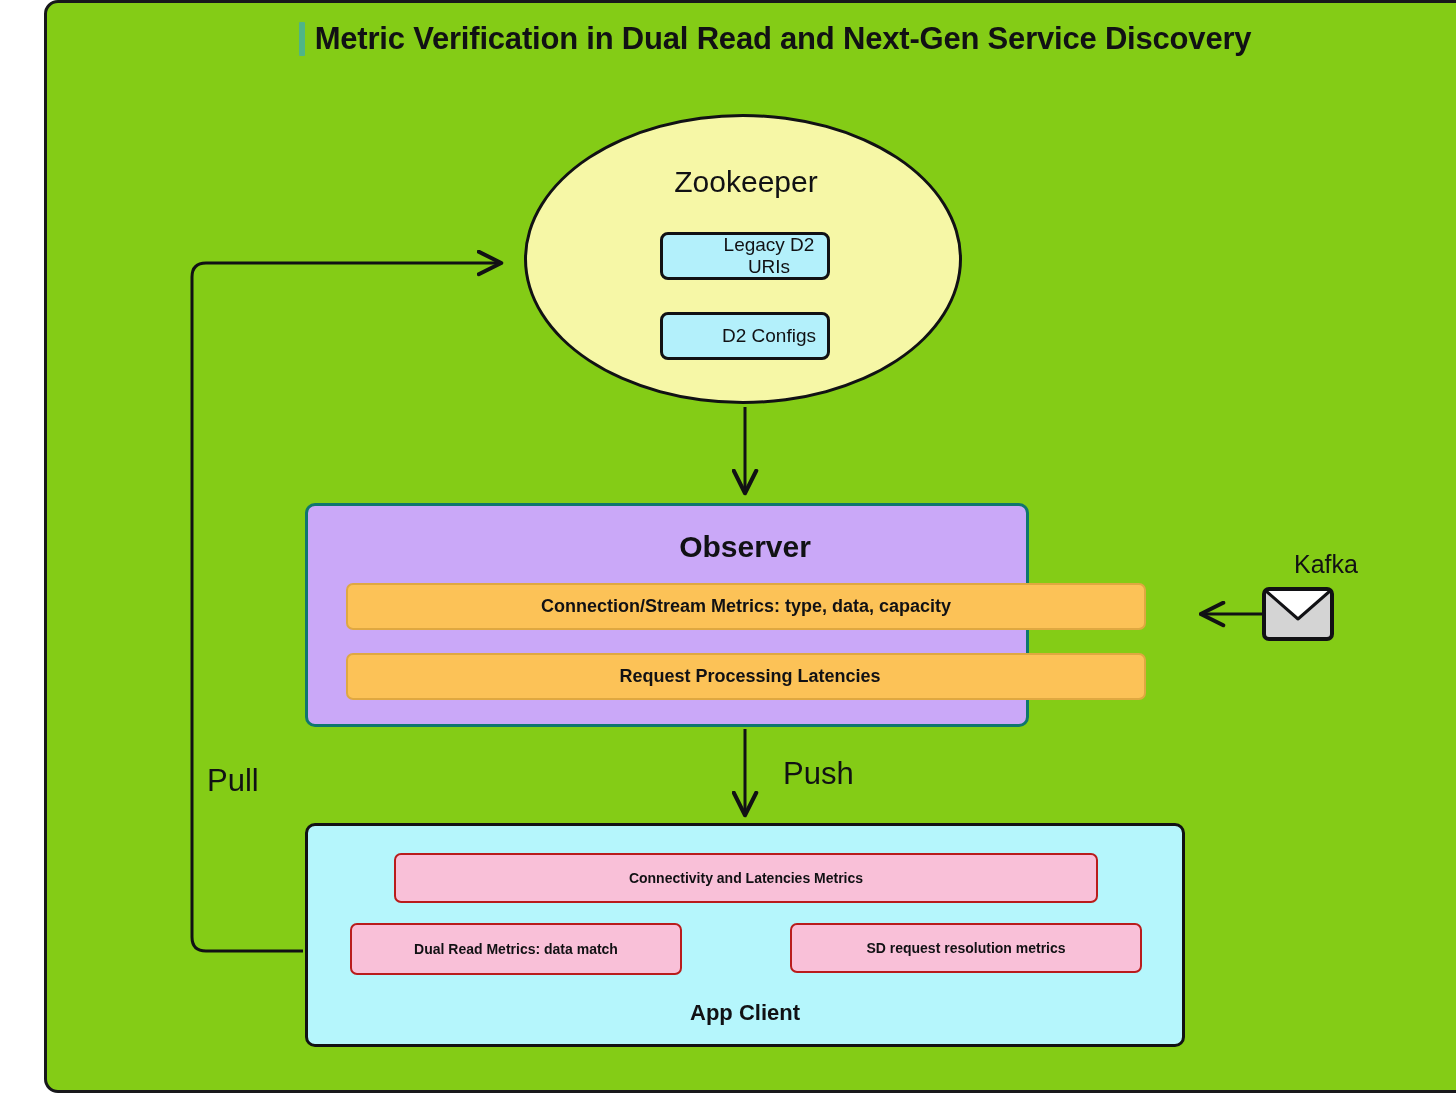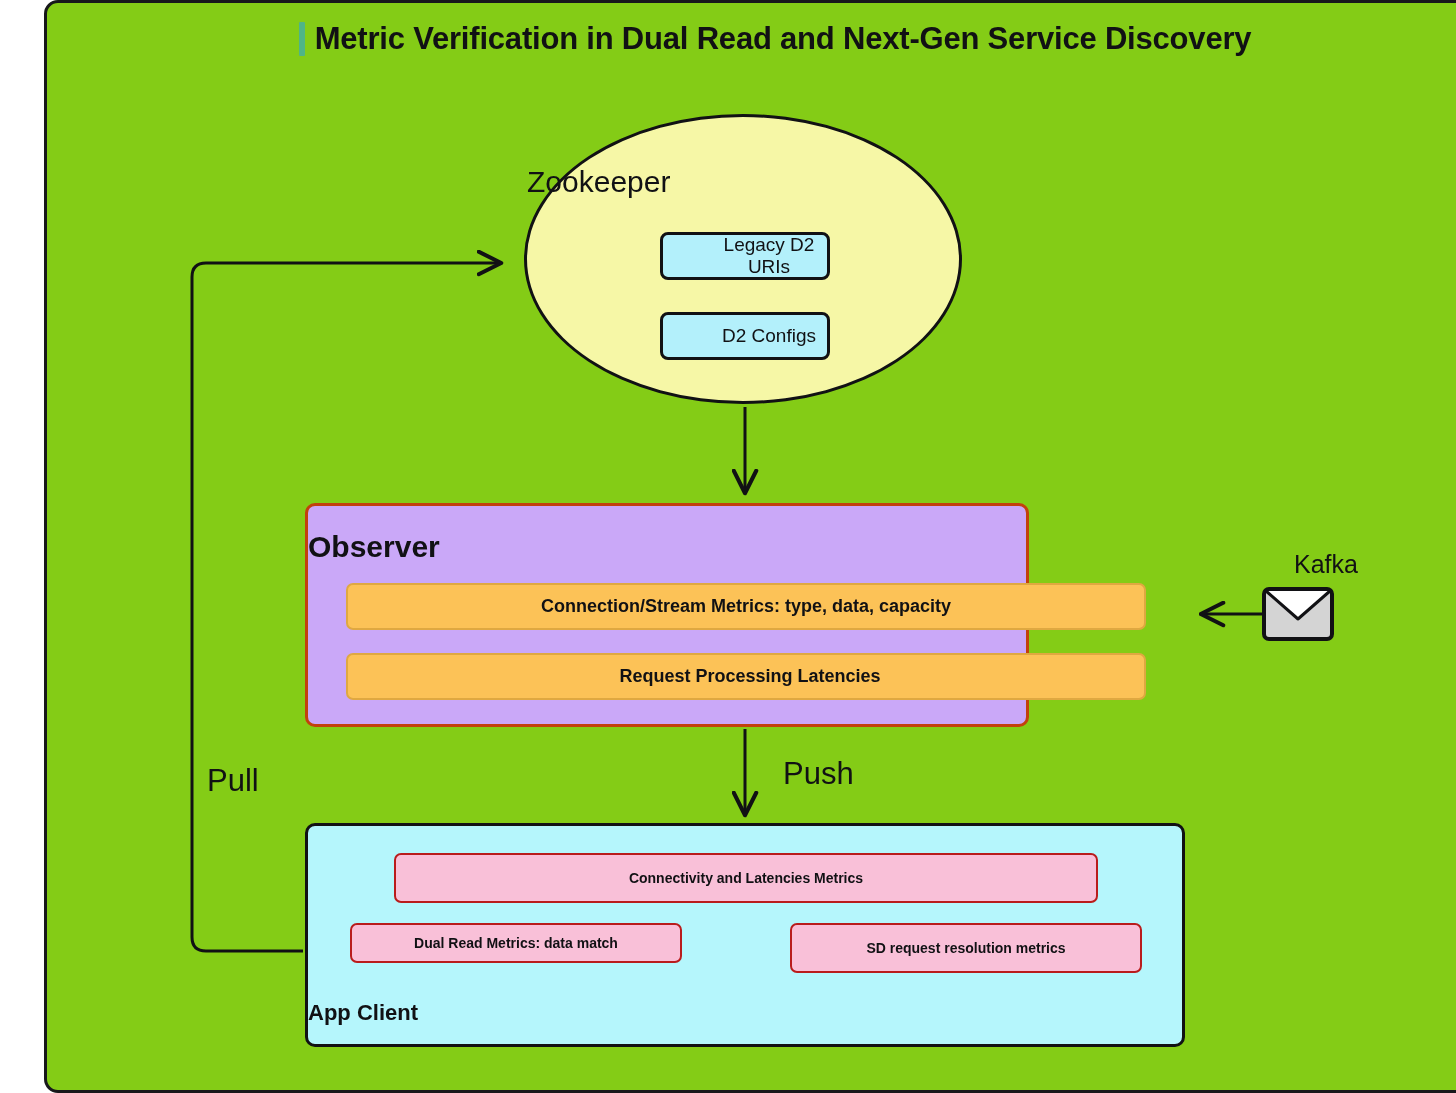--- a/index.html
+++ b/index.html
@@ -46,20 +46,21 @@
     letter-spacing: -0.2px;
     white-space: nowrap;
   }
 
   
   .node {
     position: absolute;
     box-sizing: border-box;
   }
   .node-title {
+    text-align: center;
     color: #111114;
     font-size: 30px;
     font-weight: 500;
   }
   .chip {
     position: absolute;
     box-sizing: border-box;
     display: flex;
     align-items: center;
     justify-content: center;
@@ -93,21 +94,21 @@
   #zk-chip-0 { left: 133px; top: 115px; width: 170px; height: 48px; }
   #zk-chip-1 { left: 133px; top: 195px; width: 170px; height: 48px; }
 
   
   #observer {
     left: 258px;
     top: 500px;
     width: 724px;
     height: 224px;
     background: #caa8f8;
-    border: 3px solid #c2410c;
+    border: 3px solid #0f766e;
     border-radius: 10px;
   }
   #observer-label {
     position: absolute;
     left: 0; top: 24px; width: 874px;
     font-size: 30px;
     font-weight: 600;
   }
   .obs-chip {
     background: #fcc257;
@@ -136,21 +137,21 @@
     font-weight: 600;
   }
   .app-chip {
     background: #f9c0d8;
     border: 2px solid #b91c1c;
     border-radius: 7px;
     font-size: 14px;
     font-weight: 700;
   }
   #app-chip-0 { left: 86px; top: 27px; width: 704px; height: 50px; }
-  #app-chip-1 { left: 42px; top: 97px; width: 332px; height: 40px; }
+  #app-chip-1 { left: 42px; top: 97px; width: 332px; height: 52px; }
   #app-chip-2 { left: 482px; top: 97px; width: 352px; height: 50px; }
 
   
   #kafka-group {
     position: absolute;
     left: 1215px;
     top: 546px;
     width: 128px;
     height: 105px;
   }

